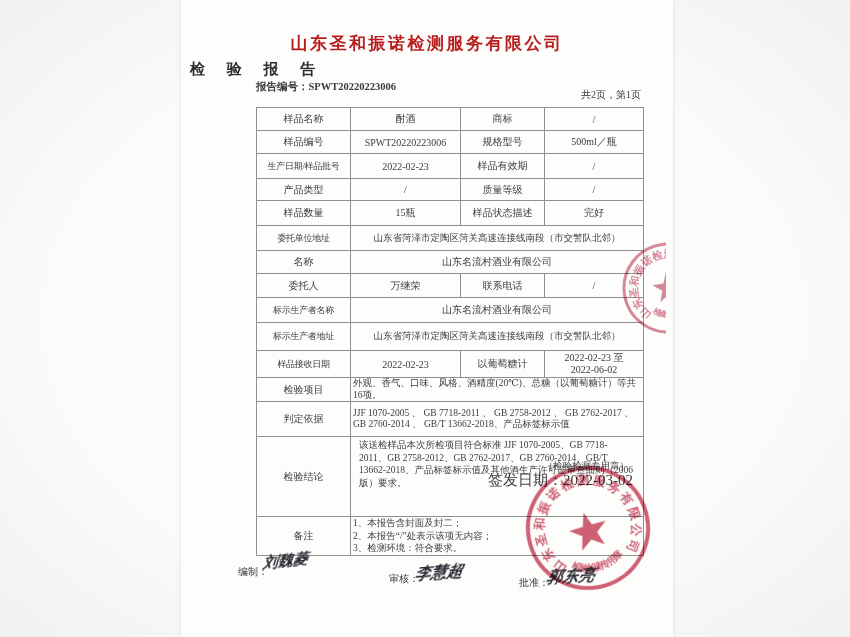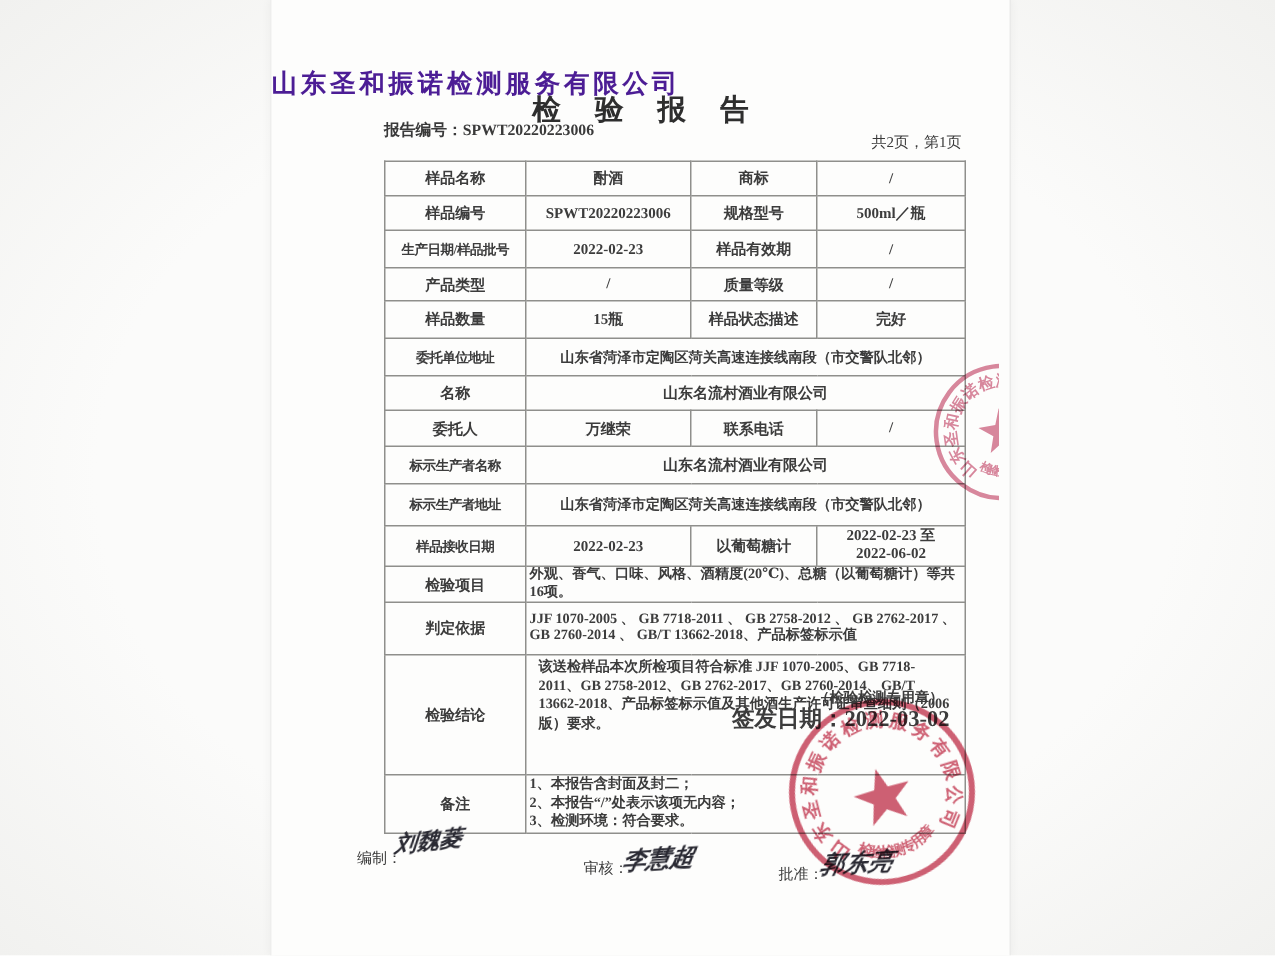--- a/index.html
+++ b/index.html
@@ -4,28 +4,28 @@
 <style>
   html,body{margin:0;padding:0;width:850px;height:637px;overflow:hidden;
     font-family:"Liberation Serif","DejaVu Serif",serif;}
   .canvas{position:relative;width:850px;height:637px;
     background:radial-gradient(ellipse at 50% 50%, #fbfbfa 60%, #f1f1ef 100%);}
   .page{position:absolute;left:180px;top:0;width:492px;height:637px;
     background:#fdfdfc;
     border-left:1px solid rgba(0,0,0,0.06);
     border-right:1px solid rgba(0,0,0,0.07);
     box-shadow:0 0 6px rgba(0,0,0,0.05);}
-  .title{position:absolute;top:44px;left:0;width:100%;
-    font-size:17px;font-weight:bold;letter-spacing:2.5px;color:#4c1d95;}
-  .subtitle{position:absolute;top:60px;left:0;width:100%;text-align:center;
-    font-size:19px;font-weight:bold;letter-spacing:9px;color:#2e2e2e;text-indent:9px;}
+  .title{position:absolute;top:32px;left:0;width:100%;text-align:center;
+    font-size:17px;font-weight:bold;letter-spacing:2.5px;color:#b91c1c;}
+  .subtitle{position:absolute;top:60px;left:0;width:100%;
+    font-size:15px;font-weight:bold;letter-spacing:9px;color:#2e2e2e;text-indent:9px;}
   .report-line{position:absolute;top:80px;left:75px;font-size:10.5px;font-weight:bold;color:#3a3a3a;}
   .pagination{position:absolute;top:88px;right:32px;font-size:10px;color:#3a3a3a;}
   table.report{position:absolute;left:75px;top:107px;border-collapse:collapse;table-layout:fixed;
-    width:387px;font-size:10px;color:#3c3c3c;font-weight:bold;}
+    width:387px;font-size:10px;color:#3c3c3c;}
   table.report td{border:1px solid #8f8f8c;vertical-align:middle;padding:0 2px;overflow:hidden;}
   td.lb{text-align:center;white-space:nowrap;}
   td.lb.tight{font-size:9px;letter-spacing:-0.3px;}
   td.vl{text-align:center;}
   td.txt{text-align:left;font-size:9.5px;line-height:11.5px;padding:1px 6px;}
   .two-line{line-height:12px;text-align:center;}
   .concl{position:relative;height:100%;}
   .concl p{margin:0;padding:2px 6px 0 6px;font-size:9.5px;line-height:12.5px;text-align:left;}
   .seal-note{position:absolute;right:12px;bottom:17px;font-size:9.5px;}
   .issue-date{position:absolute;right:8px;bottom:3px;font-size:15px;margin-top:14px;}

